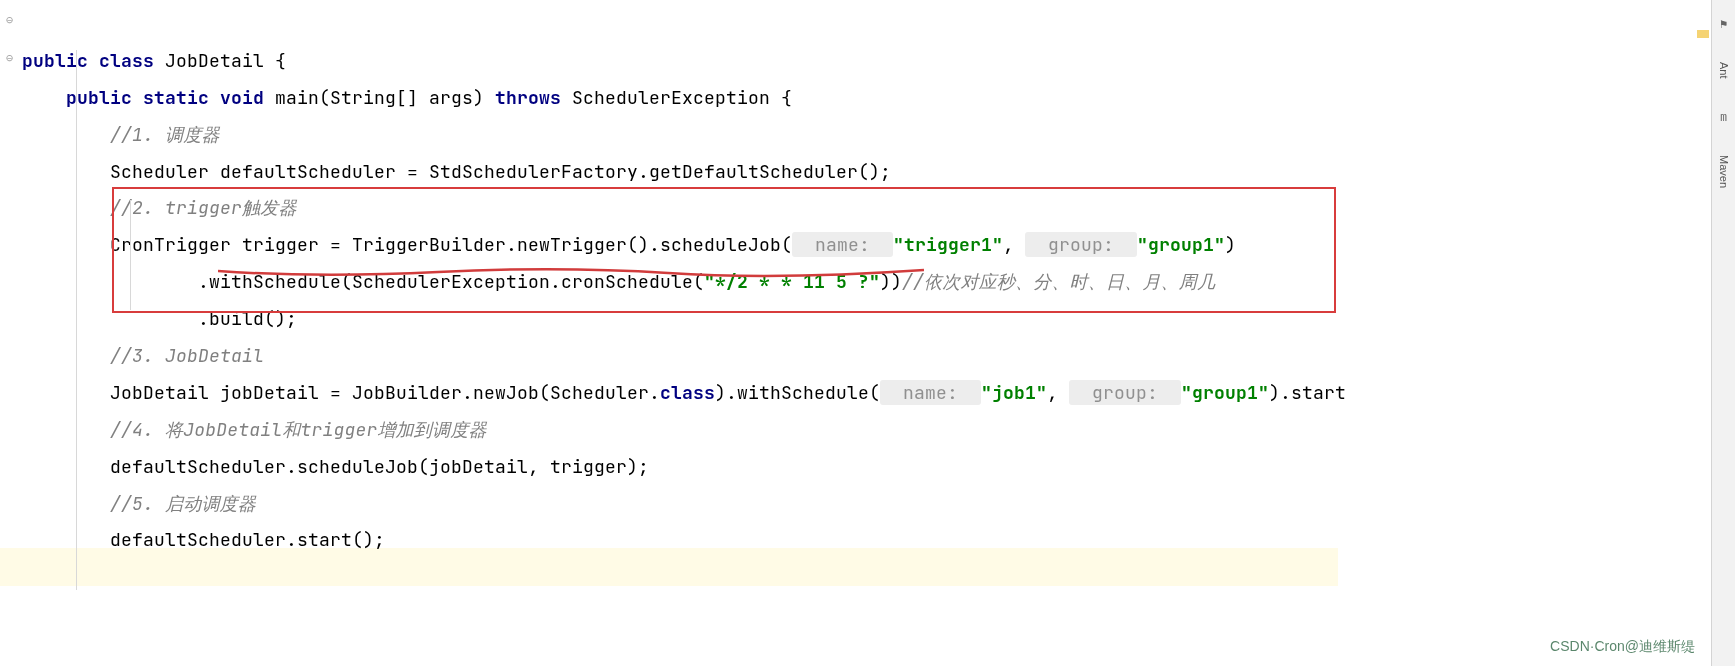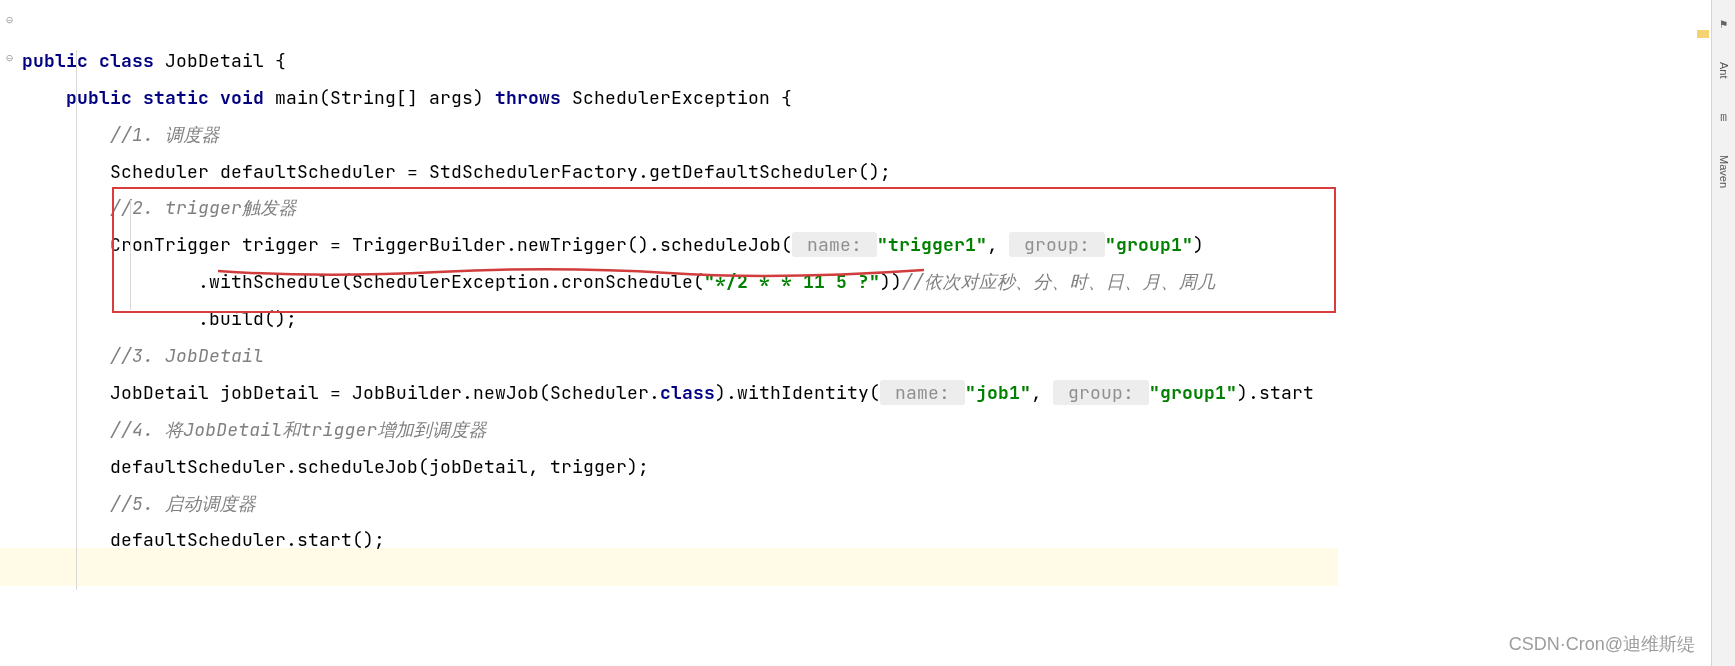--- a/index.html
+++ b/index.html
@@ -16,21 +16,21 @@
 .editor {
   padding: 6px 0 0 22px;
   line-height: 2.05;
   white-space: pre;
   letter-spacing: 0.2px;
 }
 .kw { color: #000080; font-weight: bold; }
 .comment { color: #808080; font-style: italic; margin-top: 40px; }
 .str { color: #008000; font-weight: bold; }
 .method-italic { }
-.hint { background: #ededed; color: #909090; border-radius: 3px; padding: 1px 4px; font-style: normal; }
+.hint { background: #ededed; color: #909090; border-radius: 3px; padding: 1px 12px; font-style: normal; }
 .highlight-box {
   position: absolute;
   border: 2px solid #d83c3c;
   left: 112px;
   top: 187px;
   width: 1224px;
   height: 126px;
   pointer-events: none;
 }
 .underline {
@@ -88,22 +88,22 @@
 .side-icon { font-size: 12px; color: #666; }
 .vline {
   position: absolute;
   width: 1px;
   background: #d8d8d8;
 }
 .watermark {
   position: absolute;
   right: 40px;
   bottom: 10px;
-  color: #737373;
-  font-size: 18px;
+  color: #14532d;
+  font-size: 14px;
   font-family: Arial, sans-serif;
   opacity: 0.7;
 }
 .warn-strip {
   position: absolute;
   right: 26px;
   top: 30px;
   width: 12px;
   height: 8px;
   background: #f5d373;
@@ -125,21 +125,21 @@
 <div class="editor">
 <span class="kw">public class</span> <span>JobDetail</span> {
     <span class="kw">public static void</span> <span>main</span><span>(String[] args)</span> <span class="kw">throws</span> <span>SchedulerException</span> {
         <span class="comment">//1. 调度器</span>
         <span>Scheduler defaultScheduler = StdSchedulerFactory.</span><span class="method-italic">getDefaultScheduler</span><span>();</span>
         <span class="comment">//2. trigger触发器</span>
         <span>CronTrigger trigger = TriggerBuilder.</span><span class="method-italic">newTrigger</span><span>().scheduleJob(</span><span class="hint"> name: </span><span class="str">"trigger1"</span><span>, </span><span class="hint"> group: </span><span class="str">"group1"</span><span>)</span>
                 <span>.withSchedule(SchedulerException.</span><span class="method-italic">cronSchedule</span><span>(</span><span class="str">"*/2 * * 11 5 ?"</span><span>))</span><span class="comment">//依次对应秒、分、时、日、月、周几</span>
                 <span>.build();</span>
         <span class="comment">//3. JobDetail</span>
-        <span>JobDetail jobDetail = JobBuilder.</span><span class="method-italic">newJob</span><span>(Scheduler.</span><span class="kw">class</span><span>).withIdentity(</span><span class="hint"> name: </span><span class="str">"job1"</span><span>, </span><span class="hint"> group: </span><span class="str">"group1"</span><span>).start</span>
+        <span>JobDetail jobDetail = JobBuilder.</span><span class="method-italic">newJob</span><span>(Scheduler.</span><span class="kw">class</span><span>).withSchedule(</span><span class="hint"> name: </span><span class="str">"job1"</span><span>, </span><span class="hint"> group: </span><span class="str">"group1"</span><span>).start</span>
         <span class="comment">//4. 将JobDetail和trigger增加到调度器</span>
         <span>defaultScheduler.scheduleJob(jobDetail, trigger);</span>
         <span class="comment">//5. 启动调度器</span>
         <span>defaultScheduler.start();</span>
 </div>
 
 <div class="highlight-box"></div>
 
 <div class="underline">
 <svg viewBox="0 0 706 14">

